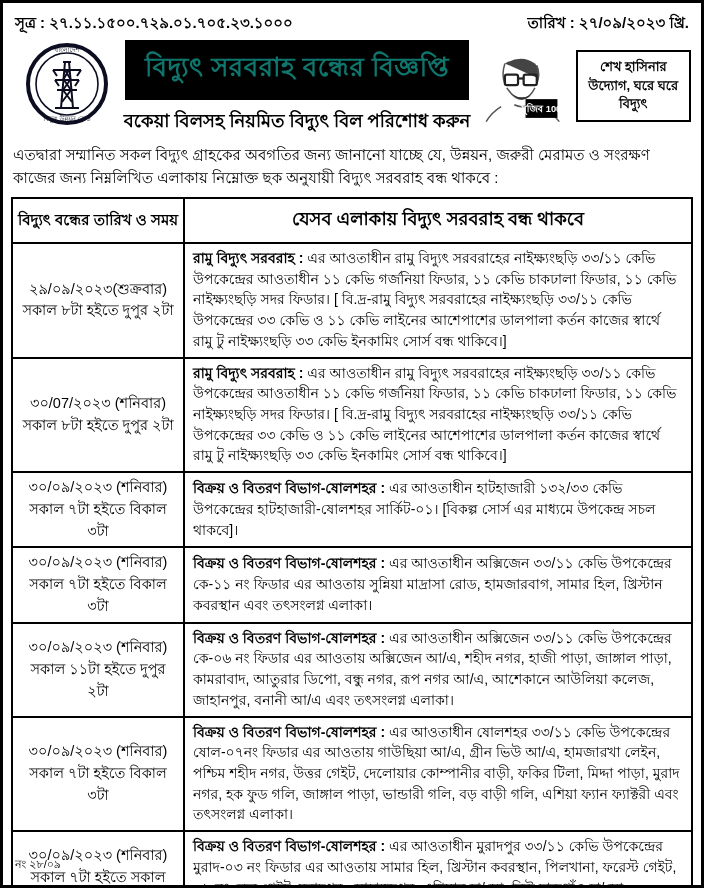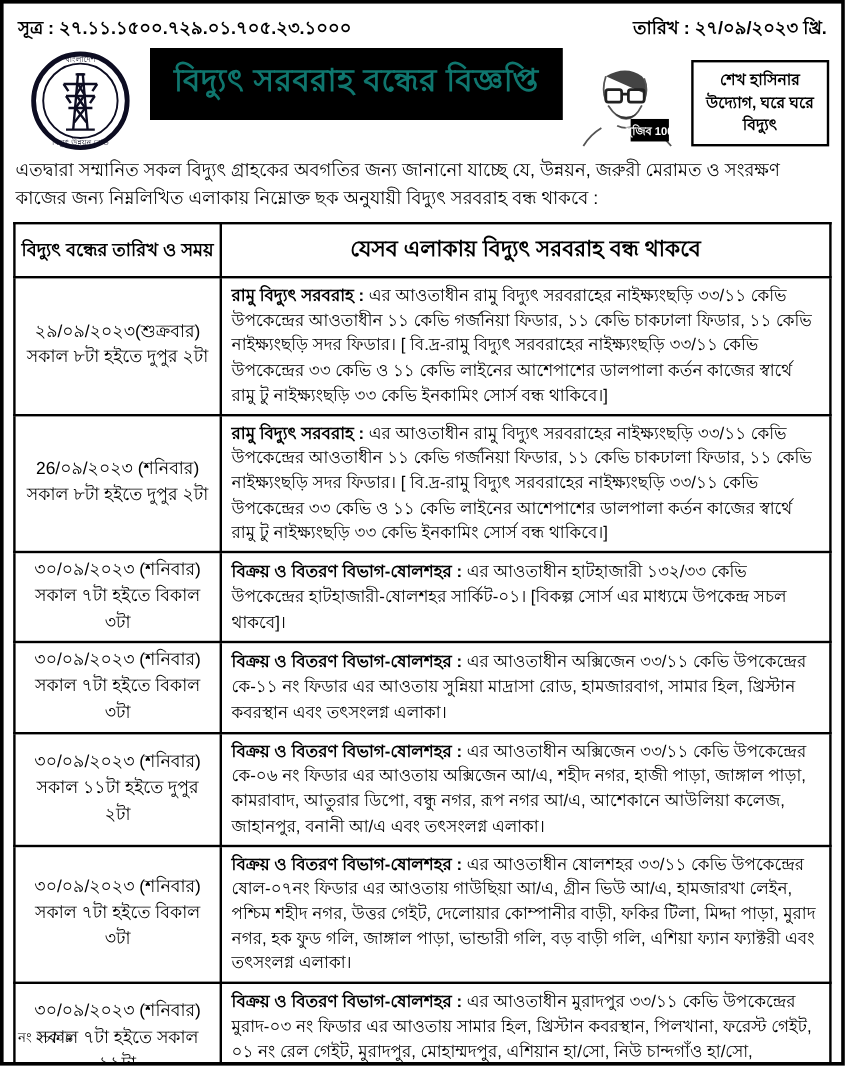--- a/index.html
+++ b/index.html
@@ -76,20 +76,21 @@
           <path d="M32 48 L52 48"></path>
           <path d="M38 20 L46 20"></path>
           <path d="M40 28 L46 38 M44 28 L38 38 M39 38 L46 48 M45 38 L38 48 M38 48 L47 60 M46 48 L37 60"></path>
           <path d="M28 28 L32 34 M56 28 L52 34 M30 38 L34 44 M54 38 L50 44"></path>
         </g>
       </svg>
     </div>
 
     <div class="head-center">
       <div class="title-box">বিদ্যুৎ সরবরাহ বন্ধের বিজ্ঞপ্তি</div>
+      <div class="subtitle">বকেয়া বিলসহ নিয়মিত বিদ্যুৎ বিল পরিশোধ করুন</div>
     </div>
 
     <div class="head-right">
       <svg width="104" height="76" viewBox="0 0 104 76">
         <rect x="0" y="0" width="104" height="76" fill="#ffffff"></rect>
 
         <g fill="none" stroke="#555" stroke-width="1.6">
           <path d="M34 14 Q52 4 66 14 Q72 20 70 30" fill="#444" stroke="none"></path>
           <path d="M34 14 Q30 26 34 36"></path>
           <path d="M68 16 Q72 26 68 36"></path>
@@ -130,21 +131,21 @@
     </thead>
     <tbody>
     <tr>
       <td class="dt">২৯/০৯/২০২৩(শুক্রবার) সকাল ৮টা হইতে দুপুর ২টা</td>
       <td class="desc">
         <span class="row-heading">রামু বিদ্যুৎ সরবরাহ :</span><span> এর আওতাধীন রামু বিদ্যুৎ সরবরাহের নাইক্ষ্যংছড়ি ৩৩/১১ কেভি উপকেন্দ্রের আওতাধীন ১১ কেভি গর্জনিয়া ফিডার, ১১ কেভি চাকঢালা ফিডার, ১১ কেভি নাইক্ষ্যংছড়ি সদর ফিডার। [ বি.দ্র-রামু বিদ্যুৎ সরবরাহের নাইক্ষ্যংছড়ি ৩৩/১১ কেভি উপকেন্দ্রের ৩৩ কেভি ও ১১ কেভি লাইনের আশেপাশের ডালপালা কর্তন কাজের স্বার্থে রামু টু নাইক্ষ্যংছড়ি ৩৩ কেভি ইনকামিং সোর্স বন্ধ থাকিবে।]</span>
       </td>
     </tr>
 
     <tr>
-      <td class="dt">26/০৯/২০২৩ (শনিবার) সকাল ৮টা হইতে দুপুর ২টা</td>
+      <td class="dt">৩০/07/২০২৩ (শনিবার) সকাল ৮টা হইতে দুপুর ২টা</td>
       <td class="desc">
         <span class="row-heading">রামু বিদ্যুৎ সরবরাহ :</span><span> এর আওতাধীন রামু বিদ্যুৎ সরবরাহের নাইক্ষ্যংছড়ি ৩৩/১১ কেভি উপকেন্দ্রের আওতাধীন ১১ কেভি গর্জনিয়া ফিডার, ১১ কেভি চাকঢালা ফিডার, ১১ কেভি নাইক্ষ্যংছড়ি সদর ফিডার। [ বি.দ্র-রামু বিদ্যুৎ সরবরাহের নাইক্ষ্যংছড়ি ৩৩/১১ কেভি উপকেন্দ্রের ৩৩ কেভি ও ১১ কেভি লাইনের আশেপাশের ডালপালা কর্তন কাজের স্বার্থে রামু টু নাইক্ষ্যংছড়ি ৩৩ কেভি ইনকামিং সোর্স বন্ধ থাকিবে।]</span>
       </td>
     </tr>
 
     <tr>
       <td class="dt">৩০/০৯/২০২৩ (শনিবার) সকাল ৭টা হইতে বিকাল ৩টা</td>
       <td class="desc">
         <span class="row-heading">বিক্রয় ও বিতরণ বিভাগ-ষোলশহর :</span><span> এর আওতাধীন হাটহাজারী ১৩২/৩৩ কেভি উপকেন্দ্রের হাটহাজারী-ষোলশহর সার্কিট-০১। [বিকল্প সোর্স এর মাধ্যমে উপকেন্দ্র সচল থাকবে]।</span>
       </td>

